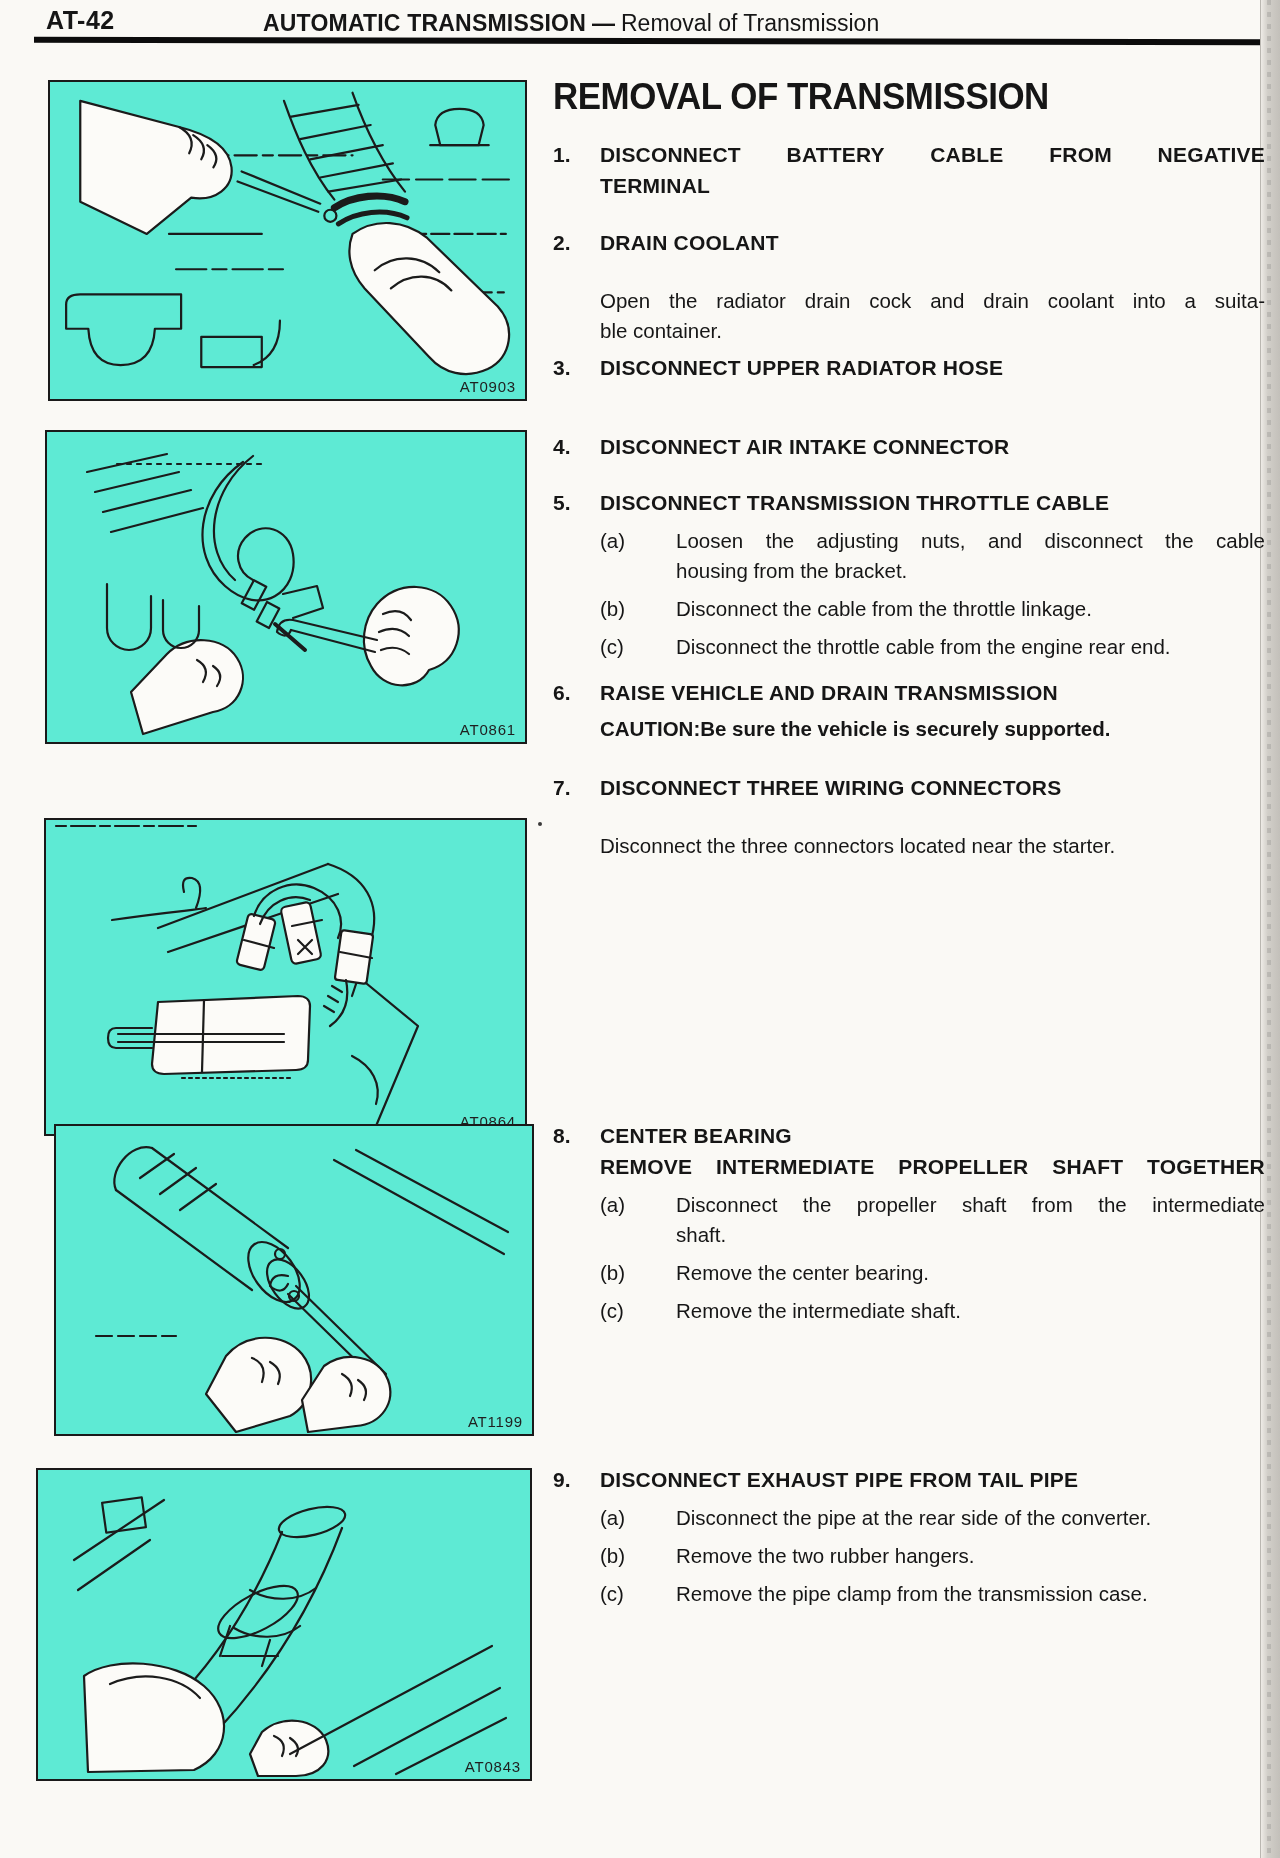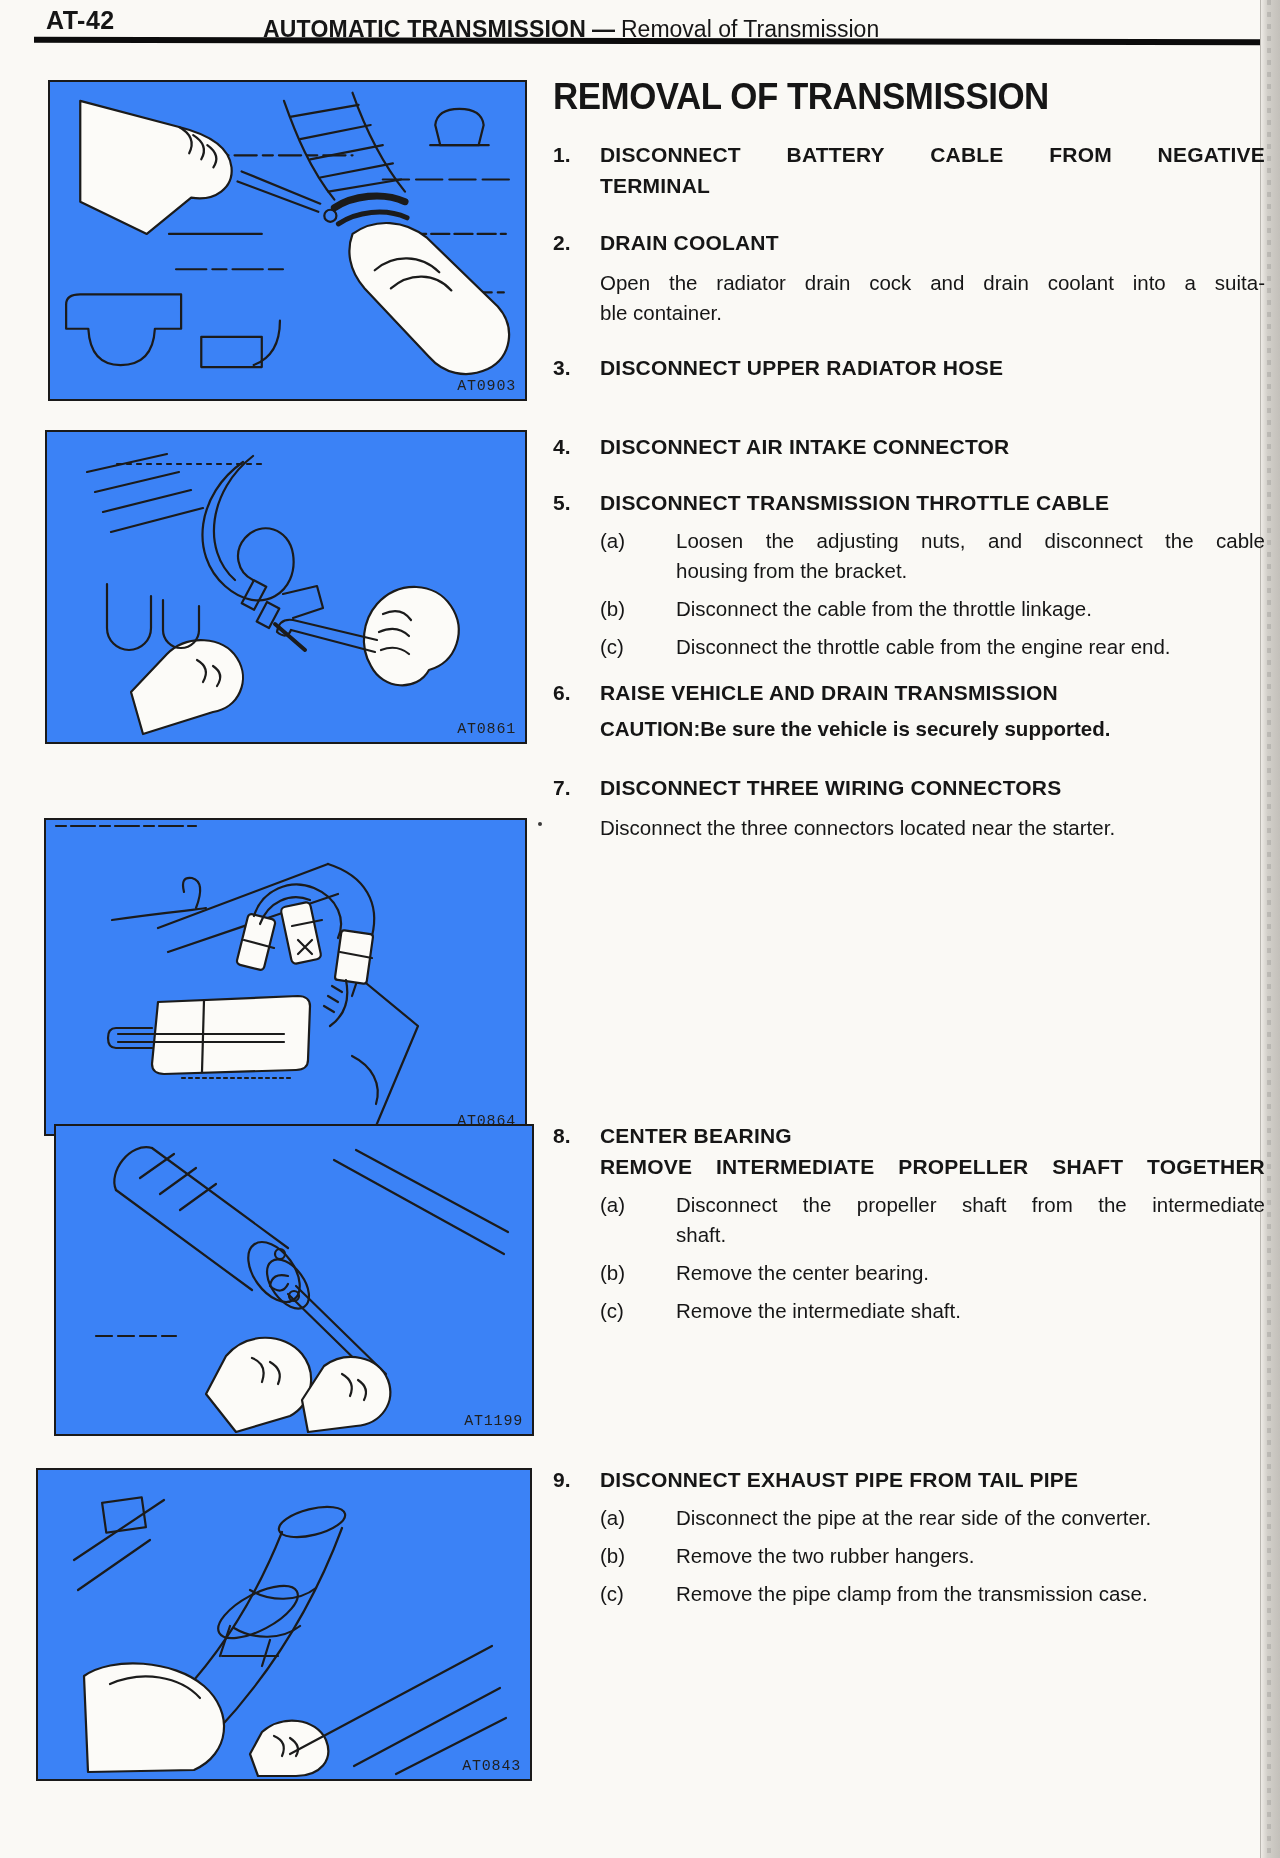--- a/index.html
+++ b/index.html
@@ -5,39 +5,39 @@
   html,body { margin:0; padding:0; background:#e8e6e2; }
   .page {
     position:relative; width:1280px; height:1858px;
     background:#faf9f5; color:#161616;
     font-family:"Liberation Sans", sans-serif;
     overflow:hidden;
   }
 
   
   .hdr-code { position:absolute; left:46px; top:6px; font-size:25px; font-weight:bold; letter-spacing:.5px; }
-  .hdr-center { position:absolute; left:263px; top:16px; font-size:23px; white-space:nowrap; }
+  .hdr-center { position:absolute; left:263px; top:10px; font-size:23px; white-space:nowrap; }
   .hdr-center .sec { font-weight:bold; letter-spacing:.2px; }
   .hdr-center .sep { font-weight:bold; padding:0 6px; }
   .hdr-rule { position:absolute; left:34px; top:38px; width:1233px; height:6px; background:#0c0c0c; transform:rotate(.12deg); }
 
   
   .scan-edge {
     position:absolute; right:0; top:0; width:19px; height:100%;
     background:linear-gradient(to right,#eeebe6 0%,#d2cfc9 35%,#c3c0ba 100%);
     border-left:1px solid #bab7b1;
   }
   .scan-edge:before {
     content:""; position:absolute; left:6px; top:0; width:4px; height:100%;
     background:repeating-linear-gradient(to bottom, rgba(80,80,80,.38) 0 5px, transparent 5px 12px);
     opacity:.45;
   }
 
   
-  .fig { position:absolute; background:#3b82f6; border:2.5px solid #1a1a1a;font-family:Liberation Mono, monospace; }
+  .fig { position:absolute; background:#5eead4; border:2.5px solid #1a1a1a; }
   .fig svg { display:block; width:100%; height:100%; }
   .fig-label { position:absolute; right:9px; bottom:4px; font-size:15px; letter-spacing:.8px; color:#1f1f1f; }
 
   .fig1 { left:48px;  top:80px;   width:475px; height:317px; }
   .fig2 { left:45px;  top:430px;  width:478px; height:310px; }
   .fig3 { left:44px;  top:818px;  width:479px; height:314px; }
   .fig4 { left:54px;  top:1124px; width:476px; height:308px; }
   .fig5 { left:36px;  top:1468px; width:476px; height:309px;padding-left:16px; }
 
   
@@ -45,21 +45,21 @@
     position:absolute; left:553px; top:76px;
     font-size:36px; font-weight:bold; letter-spacing:-.5px; white-space:nowrap;
     transform:scaleX(.97); transform-origin:left;
   }
   .step { position:absolute; left:553px; width:712px; }
   .step .num { position:absolute; left:0; top:0; font-weight:bold; font-size:21px; line-height:31px; }
   .step .content { margin-left:47px; }
   .h-line { display:block; font-weight:bold; font-size:21px; line-height:31px; letter-spacing:.2px; }
   .body-line { display:block; font-size:20.5px; line-height:30px; }
   .stretch { text-align:justify; text-align-last:justify; }
-  .gap-top { margin-top:10px; }
+  .gap-top { margin-top:28px; }
   .sub { position:relative; margin-top:8px; }
   .sub .slabel { position:absolute; left:0; top:0; font-size:20.5px; line-height:30px; }
   .sub .stext { display:block; margin-left:76px; }
   .caution { margin-top:6px; font-weight:bold; font-size:20.5px; line-height:30px; }
   .caution .clabel { }
 
   .s1 { top:139px; } .s2 { top:227px; } .s3 { top:352px; } .s4 { top:431px; }
   .s5 { top:487px; } .s6 { top:677px; } .s7 { top:772px; } .s8 { top:1120px; }
   .s9 { top:1464px; }
 

